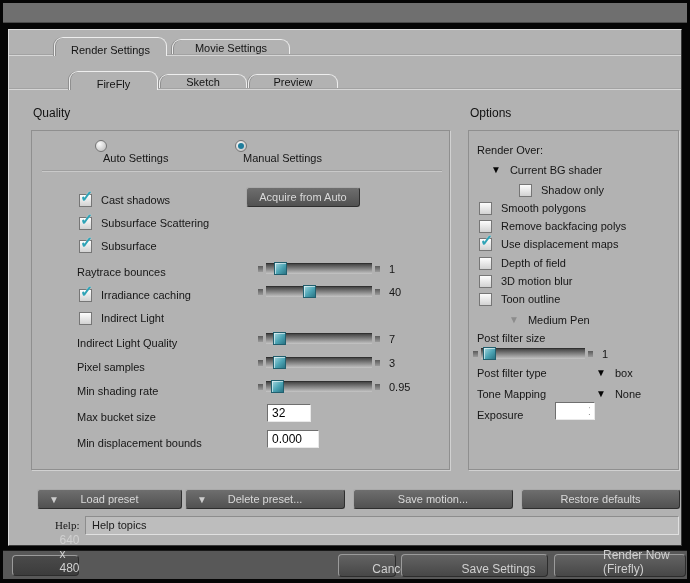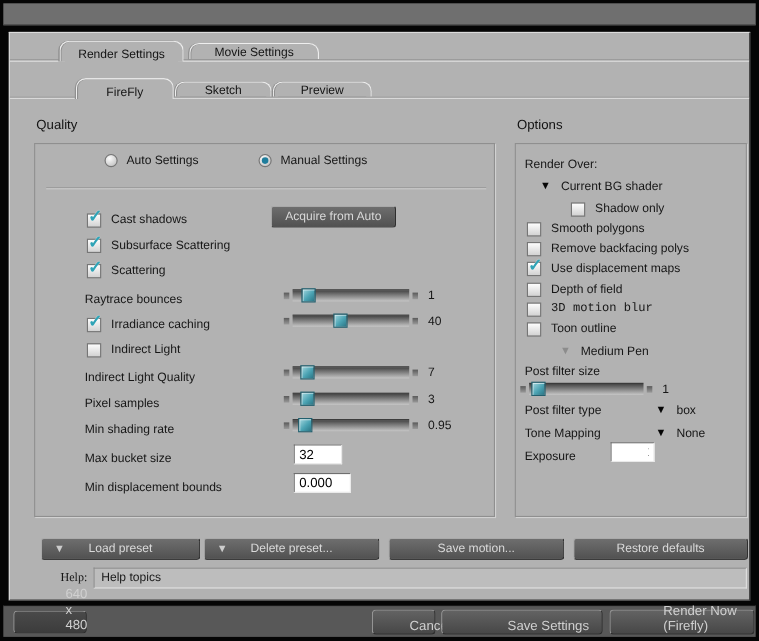--- a/index.html
+++ b/index.html
@@ -31,21 +31,21 @@
 
   
   .cb { width:13px; height:13px; background:linear-gradient(#fdfdfd,#d2d2d2); border:1px solid #767676;
         position:relative; display:inline-block; flex:0 0 auto; }
   .cb .glyph { display:none; position:absolute; left:0px; top:-8px; font-size:16px; font-weight:bold;
                color:#2fa3b6; text-shadow:0 0 1px rgba(255,255,255,.9); }
   .cb.checked .glyph { display:block; }
   .cb-label { margin-left:9px; }
 
   
-  .radio-item { position:absolute; display:flex; align-items:flex-start; font-size:11px; color:#161616; }
+  .radio-item { position:absolute; display:flex; align-items:flex-start; font-size:11px; color:#161616;flex-direction:column; }
   .radio { width:12px; height:12px; border-radius:50%; border:1px solid #757575;
            background:radial-gradient(circle at 35% 30%, #fbfbfb, #b8b8b8); position:relative; flex:0 0 auto; }
   .radio.checked::after { content:""; position:absolute; left:2px; top:2px; width:6px; height:6px;
            border-radius:50%; background:#1f7d9c; }
   .radio-label { margin-left:8px; }
 
   
   .slider { position:absolute; display:flex; align-items:center; height:15px; }
   .smark { width:5px; height:6px; background:linear-gradient(#5a5a5a,#9a9a9a); flex:0 0 auto; }
   .strack { width:106px; height:11px; margin:0 3px; position:relative;
@@ -142,21 +142,21 @@
       <span class="cb checked">
           <span class="glyph">✓</span>
         </span>
       <span class="cb-label">Subsurface Scattering</span>
     </div>
 
     <div class="prow" style="left:47px;top:107px;">
       <span class="cb checked">
           <span class="glyph">✓</span>
         </span>
-      <span class="cb-label">Scattering</span>
+      <span class="cb-label">Subsurface</span>
     </div>
 
     <div class="prow" style="left:45px;top:133px;">Raytrace bounces</div>
     <div class="slider" style="left:226px;top:130px;">
       <span class="smark"></span>
       <div class="strack">
           <div class="sthumb" style="left: 8%;"></div>
         </div>
       <span class="smark"></span>
       <span class="sval">1</span>
@@ -244,21 +244,21 @@
     <div class="prow" style="left:10px;top:105px;">
       <span class="cb checked">
           <span class="glyph">✓</span>
         </span>
       <span class="cb-label">Use displacement maps</span>
     </div>
     <div class="prow" style="left:10px;top:124px;">
       <span class="cb"></span>
       <span class="cb-label">Depth of field</span>
     </div>
-    <div class="prow" style="left:10px;top:142px;font-family:Liberation Mono, monospace;">
+    <div class="prow" style="left:10px;top:142px;">
       <span class="cb"></span>
       <span class="cb-label">3D motion blur</span>
     </div>
     <div class="prow" style="left:10px;top:160px;">
       <span class="cb"></span>
       <span class="cb-label">Toon outline</span>
     </div>
 
     <div class="prow dd" style="left:40px;top:181px;">
       <span class="tri gray">▼</span>

